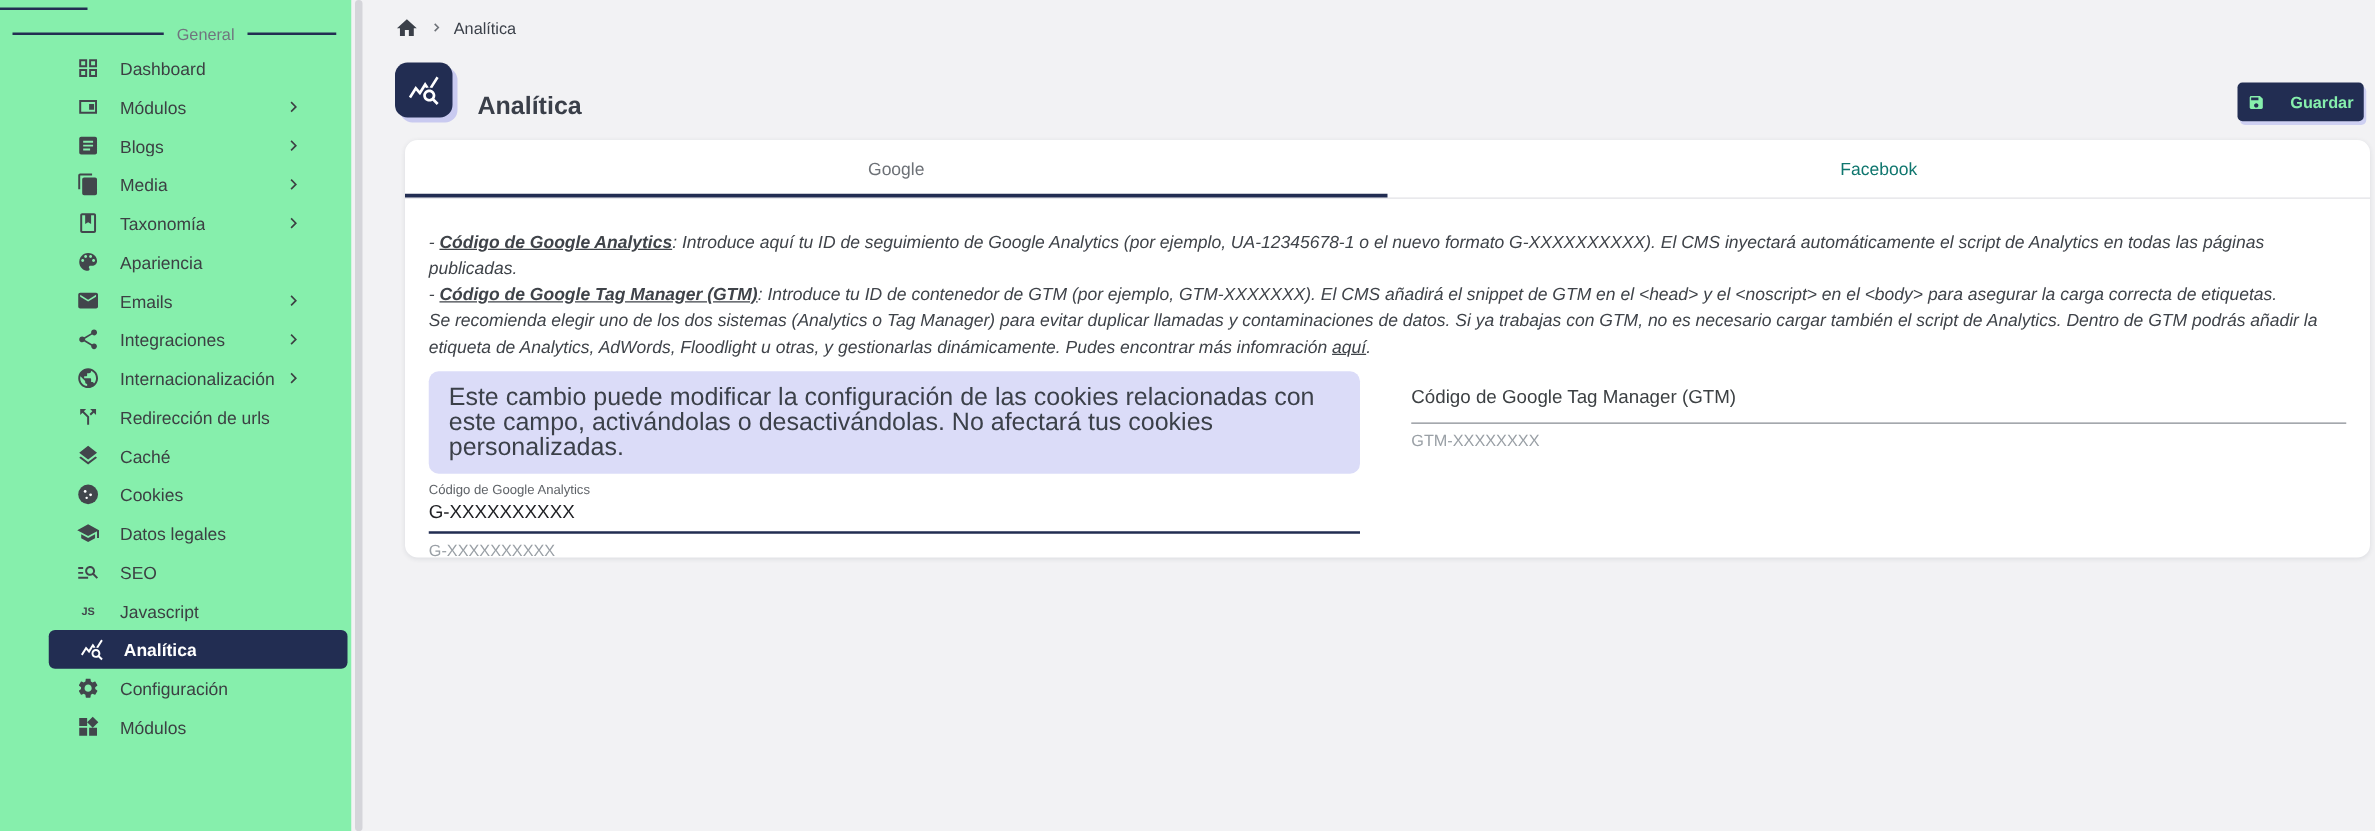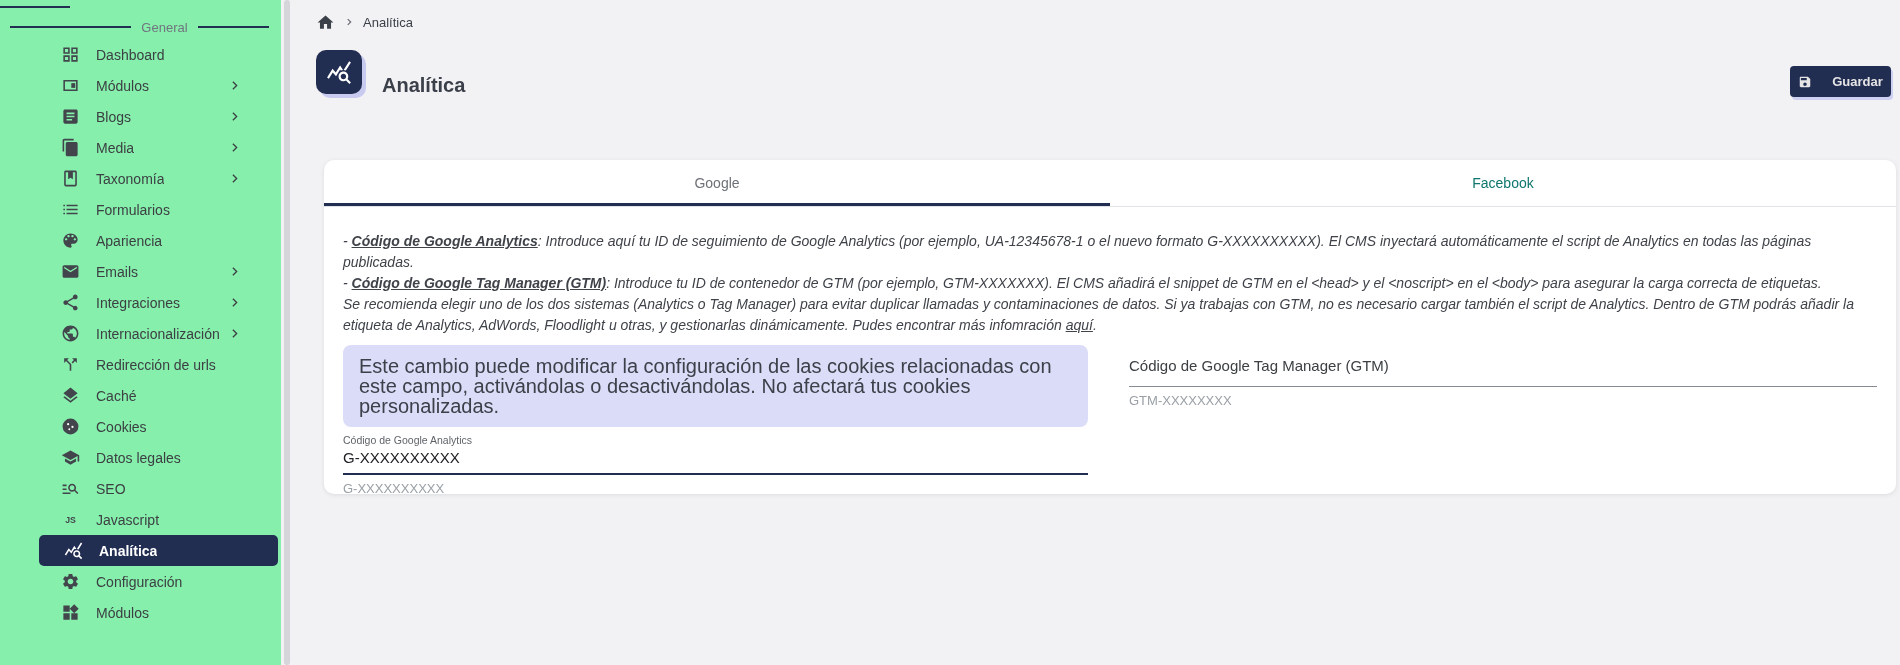--- a/index.html
+++ b/index.html
@@ -32,28 +32,28 @@
   .breadcrumb .home{display:flex;color:#3b4049;cursor:pointer;}
   .breadcrumb .home svg{width:19px;height:19px;}
   .breadcrumb .sep{display:flex;color:#6d7177;}
   .breadcrumb .sep svg{width:10px;height:10px;}
   .breadcrumb .crumb{font-size:13px;color:#3b4049;}
   .icon-box{position:absolute;left:316px;top:50px;width:46px;height:44px;background:#222d52;border-radius:10px;
             display:flex;align-items:center;justify-content:center;box-shadow:4px 4px 0 #c9caf0;}
   .icon-box svg{width:26px;height:26px;color:#fff;}
   .page-title{position:absolute;left:382px;top:50px;height:44px;line-height:44px;
               font-size:20px;font-weight:bold;color:#3a3f49;}
-  .save-btn{position:absolute;left:1790px;top:66px;width:101px;height:31px;background:#222d52;color:#e5e5e5;
+  .save-btn{position:absolute;left:1790px;top:66px;width:101px;height:31px;background:#222d52;color:#86efac;
             border:none;border-radius:4px;display:flex;align-items:center;justify-content:center;gap:20px;
             font-family:"Liberation Sans",sans-serif;font-size:13px;font-weight:bold;cursor:pointer;
             box-shadow:2px 3px 0 #ced0f2;}
   .save-btn svg{width:14px;height:14px;}
   
   .card{position:absolute;left:324px;top:112px;width:1572px;height:334px;background:#fff;
-        border-radius:10px;box-shadow:0 1px 4px rgba(30,35,60,.10);overflow:hidden;margin-top:48px;}
+        border-radius:10px;box-shadow:0 1px 4px rgba(30,35,60,.10);overflow:hidden;}
   .tabs{display:flex;height:46px;border-bottom:1px solid #e2e2e6;}
   .tab{flex:1;display:flex;align-items:center;justify-content:center;font-size:14px;color:#0f766e;cursor:pointer;}
   .tab.active{color:#6d7177;box-shadow:inset 0 -3px 0 #222d52;}
   .content{padding:24px 19px 0 19px;}
   .para{font-style:italic;font-size:14px;line-height:21px;color:#3f4349;}
   .para .term{font-weight:bold;text-decoration:underline;}
   .para .link{color:inherit;text-decoration:underline;cursor:pointer;}
   .columns{display:flex;gap:41px;margin-top:9px;}
   .col-left{width:745px;flex:none;}
   .col-right{flex:1;padding-top:12px;}
@@ -137,29 +137,20 @@
     <span class="s-label">Taxonomía</span>
     <span class="s-chev">
           <svg viewBox="0 0 24 24">
             <path fill="none" stroke="currentColor" stroke-width="2.4" d="M9 5l7 7-7 7"></path>
           </svg>
         </span>
   </div>
       <div class="s-item">
     <span class="s-icon">
           <svg viewBox="0 0 24 24">
-            <path fill="currentColor" d="M3 6h2v2H3V6zm4 0h14v2H7V6zM3 11h2v2H3v-2zm4 0h14v2H7v-2zM3 16h2v2H3v-2zm4 0h14v2H7v-2z"></path>
-          </svg>
-        </span>
-    <span class="s-label">Formularios</span>
-
-  </div>
-      <div class="s-item">
-    <span class="s-icon">
-          <svg viewBox="0 0 24 24">
             <path fill="currentColor" d="M12 3c-4.97 0-9 4.03-9 9s4.03 9 9 9c.83 0 1.5-.67 1.5-1.5 0-.39-.15-.74-.39-1.01-.23-.26-.38-.61-.38-.99 0-.83.67-1.5 1.5-1.5H16c2.76 0 5-2.24 5-5 0-4.42-4.03-8-9-8zm-5.5 9c-.83 0-1.5-.67-1.5-1.5S5.67 9 6.5 9 8 9.67 8 10.5 7.33 12 6.5 12zm3-4C8.67 8 8 7.33 8 6.5S8.67 5 9.5 5s1.5.67 1.5 1.5S10.33 8 9.5 8zm5 0c-.83 0-1.5-.67-1.5-1.5S13.67 5 14.5 5s1.5.67 1.5 1.5S15.33 8 14.5 8zm3 4c-.83 0-1.5-.67-1.5-1.5S16.67 9 17.5 9s1.5.67 1.5 1.5-.67 1.5-1.5 1.5z"></path>
           </svg>
         </span>
     <span class="s-label">Apariencia</span>
 
   </div>
       <div class="s-item">
     <span class="s-icon">
           <svg viewBox="0 0 24 24">
             <path fill="currentColor" d="M20 4H4c-1.1 0-2 .9-2 2v12c0 1.1.9 2 2 2h16c1.1 0 2-.9 2-2V6c0-1.1-.9-2-2-2zm0 4l-8 5-8-5V6l8 5 8-5v2z"></path>

